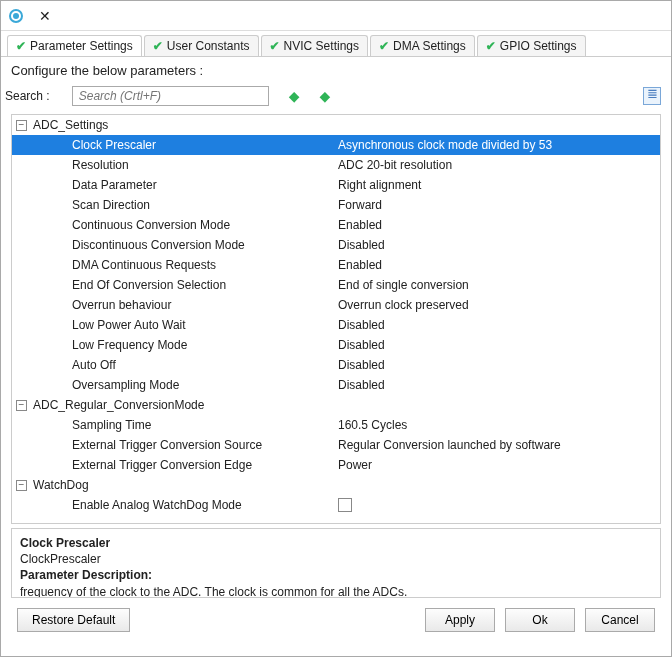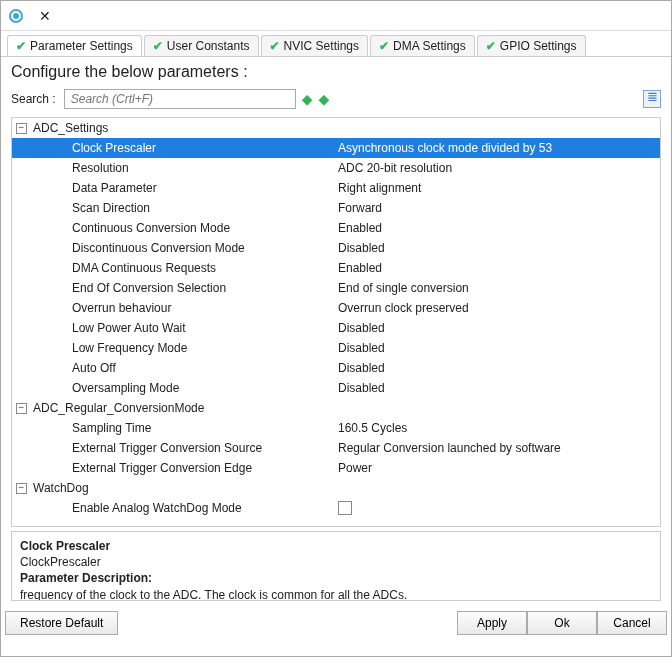--- a/index.html
+++ b/index.html
@@ -6,40 +6,40 @@
   body { font-family: "Segoe UI", Tahoma, sans-serif; font-size: 12px; color: #222; background: #fff; width: 672px; height: 657px; overflow: hidden; border: 1px solid #a9a9a9; display: flex; flex-direction: column; }
   .titlebar { height: 30px; display: flex; align-items: center; padding: 0 8px; border-bottom: 1px solid #ddd; }
   .titlebar .icon { width: 14px; height: 14px; border: 2px solid #3aa8d8; border-radius: 50%; margin-right: 8px; position: relative; }
   .titlebar .icon::after { content: ""; position: absolute; width: 6px; height: 6px; background: #3aa8d8; border-radius: 50%; top: 50%; left: 50%; transform: translate(-50%,-50%); }
   .titlebar .title { font-size: 14px; flex: 1; color: #333; }
   .titlebar .close { font-size: 14px; cursor: pointer; padding: 4px 8px; }
   .tabs { display: flex; padding: 4px 6px 0 6px; gap: 2px; }
   .tab { display: flex; align-items: center; padding: 3px 8px; border: 1px solid #ccc; border-bottom: none; border-radius: 3px 3px 0 0; background: #f5f5f5; cursor: pointer; font-size: 12px; }
   .tab.active { background: #fff; position: relative; z-index: 2; }
   .check { color: #2fb457; font-weight: bold; margin-right: 4px; font-size: 12px; }
-  .subtitle { padding: 6px 10px 4px 10px; font-size: 16px; border-top: 1px solid #ccc; }
-  .searchrow { display: flex; align-items: center; padding: 4px 10px 8px 10px; gap: 6px; }
+  .subtitle { padding: 6px 10px 4px 10px; font-size: 13px; border-top: 1px solid #ccc; }
+  .searchrow { display: flex; align-items: center; padding: 4px 10px 8px 4px; gap: 20px; }
   .searchrow label { margin-right: 2px; }
-  .searchrow input { width: 232px; height: 20px; border: 1px solid #aaa; padding: 2px 6px; font-style: italic; color: #999; font-size: 12px; }
+  .searchrow input { width: 197px; height: 20px; border: 1px solid #aaa; padding: 2px 6px; font-style: italic; color: #999; font-size: 12px; }
   .arrow { color: #2fb457; cursor: pointer; font-size: 14px; user-select: none; }
   .spacer { flex: 1; }
   .listbtn { width: 18px; height: 18px; border: 1px solid #7aa7d8; background: #eaf3fc; cursor: pointer; position: relative; }
   .listbtn::before { content: "≣"; position: absolute; top: -2px; left: 3px; color: #4a7dbf; font-size: 13px; }
   .tree { border: 1px solid #ccc; margin: 0 10px; height: 410px; overflow-y: auto; font-size: 12px; }
   .grp { display: flex; align-items: center; padding: 3px 4px; background: #fff; }
   .toggle { width: 11px; height: 11px; border: 1px solid #888; display: inline-flex; align-items: center; justify-content: center; font-size: 10px; line-height: 1; margin-right: 6px; cursor: pointer; color: #555; }
   .row { display: flex; padding: 3px 0 3px 0; }
   .row .key { flex: 0 0 320px; padding-left: 60px; }
   .row .val { flex: 1; padding-left: 6px; }
   .row.sel { background: #1e7fe0; color: #fff; }
   .row.sel .key, .row.sel .val { color: #fff; }
   .cbox { width: 14px; height: 14px; border: 1px solid #888; display: inline-block; }
   .desc { border: 1px solid #ccc; margin: 4px 10px 0 10px; height: 70px; overflow-y: scroll; padding: 6px 8px; font-size: 12px; line-height: 1.35; position: relative; }
   .desc b { font-weight: bold; }
-  .btnrow { display: flex; padding: 10px 4px; }
+  .btnrow { display: flex; padding: 10px 16px; gap: 10px; }
   .btn { min-width: 70px; height: 24px; border: 1px solid #aaa; background: linear-gradient(#fdfdfd,#e9e9e9); font-size: 12px; cursor: pointer; padding: 0 14px; }
   .btn.wide { min-width: 110px; }
 </style>
 </head>
 <body>
 
 <div class="titlebar">
   <span class="icon"></span>
   <span class="close">✕</span>
 </div>

